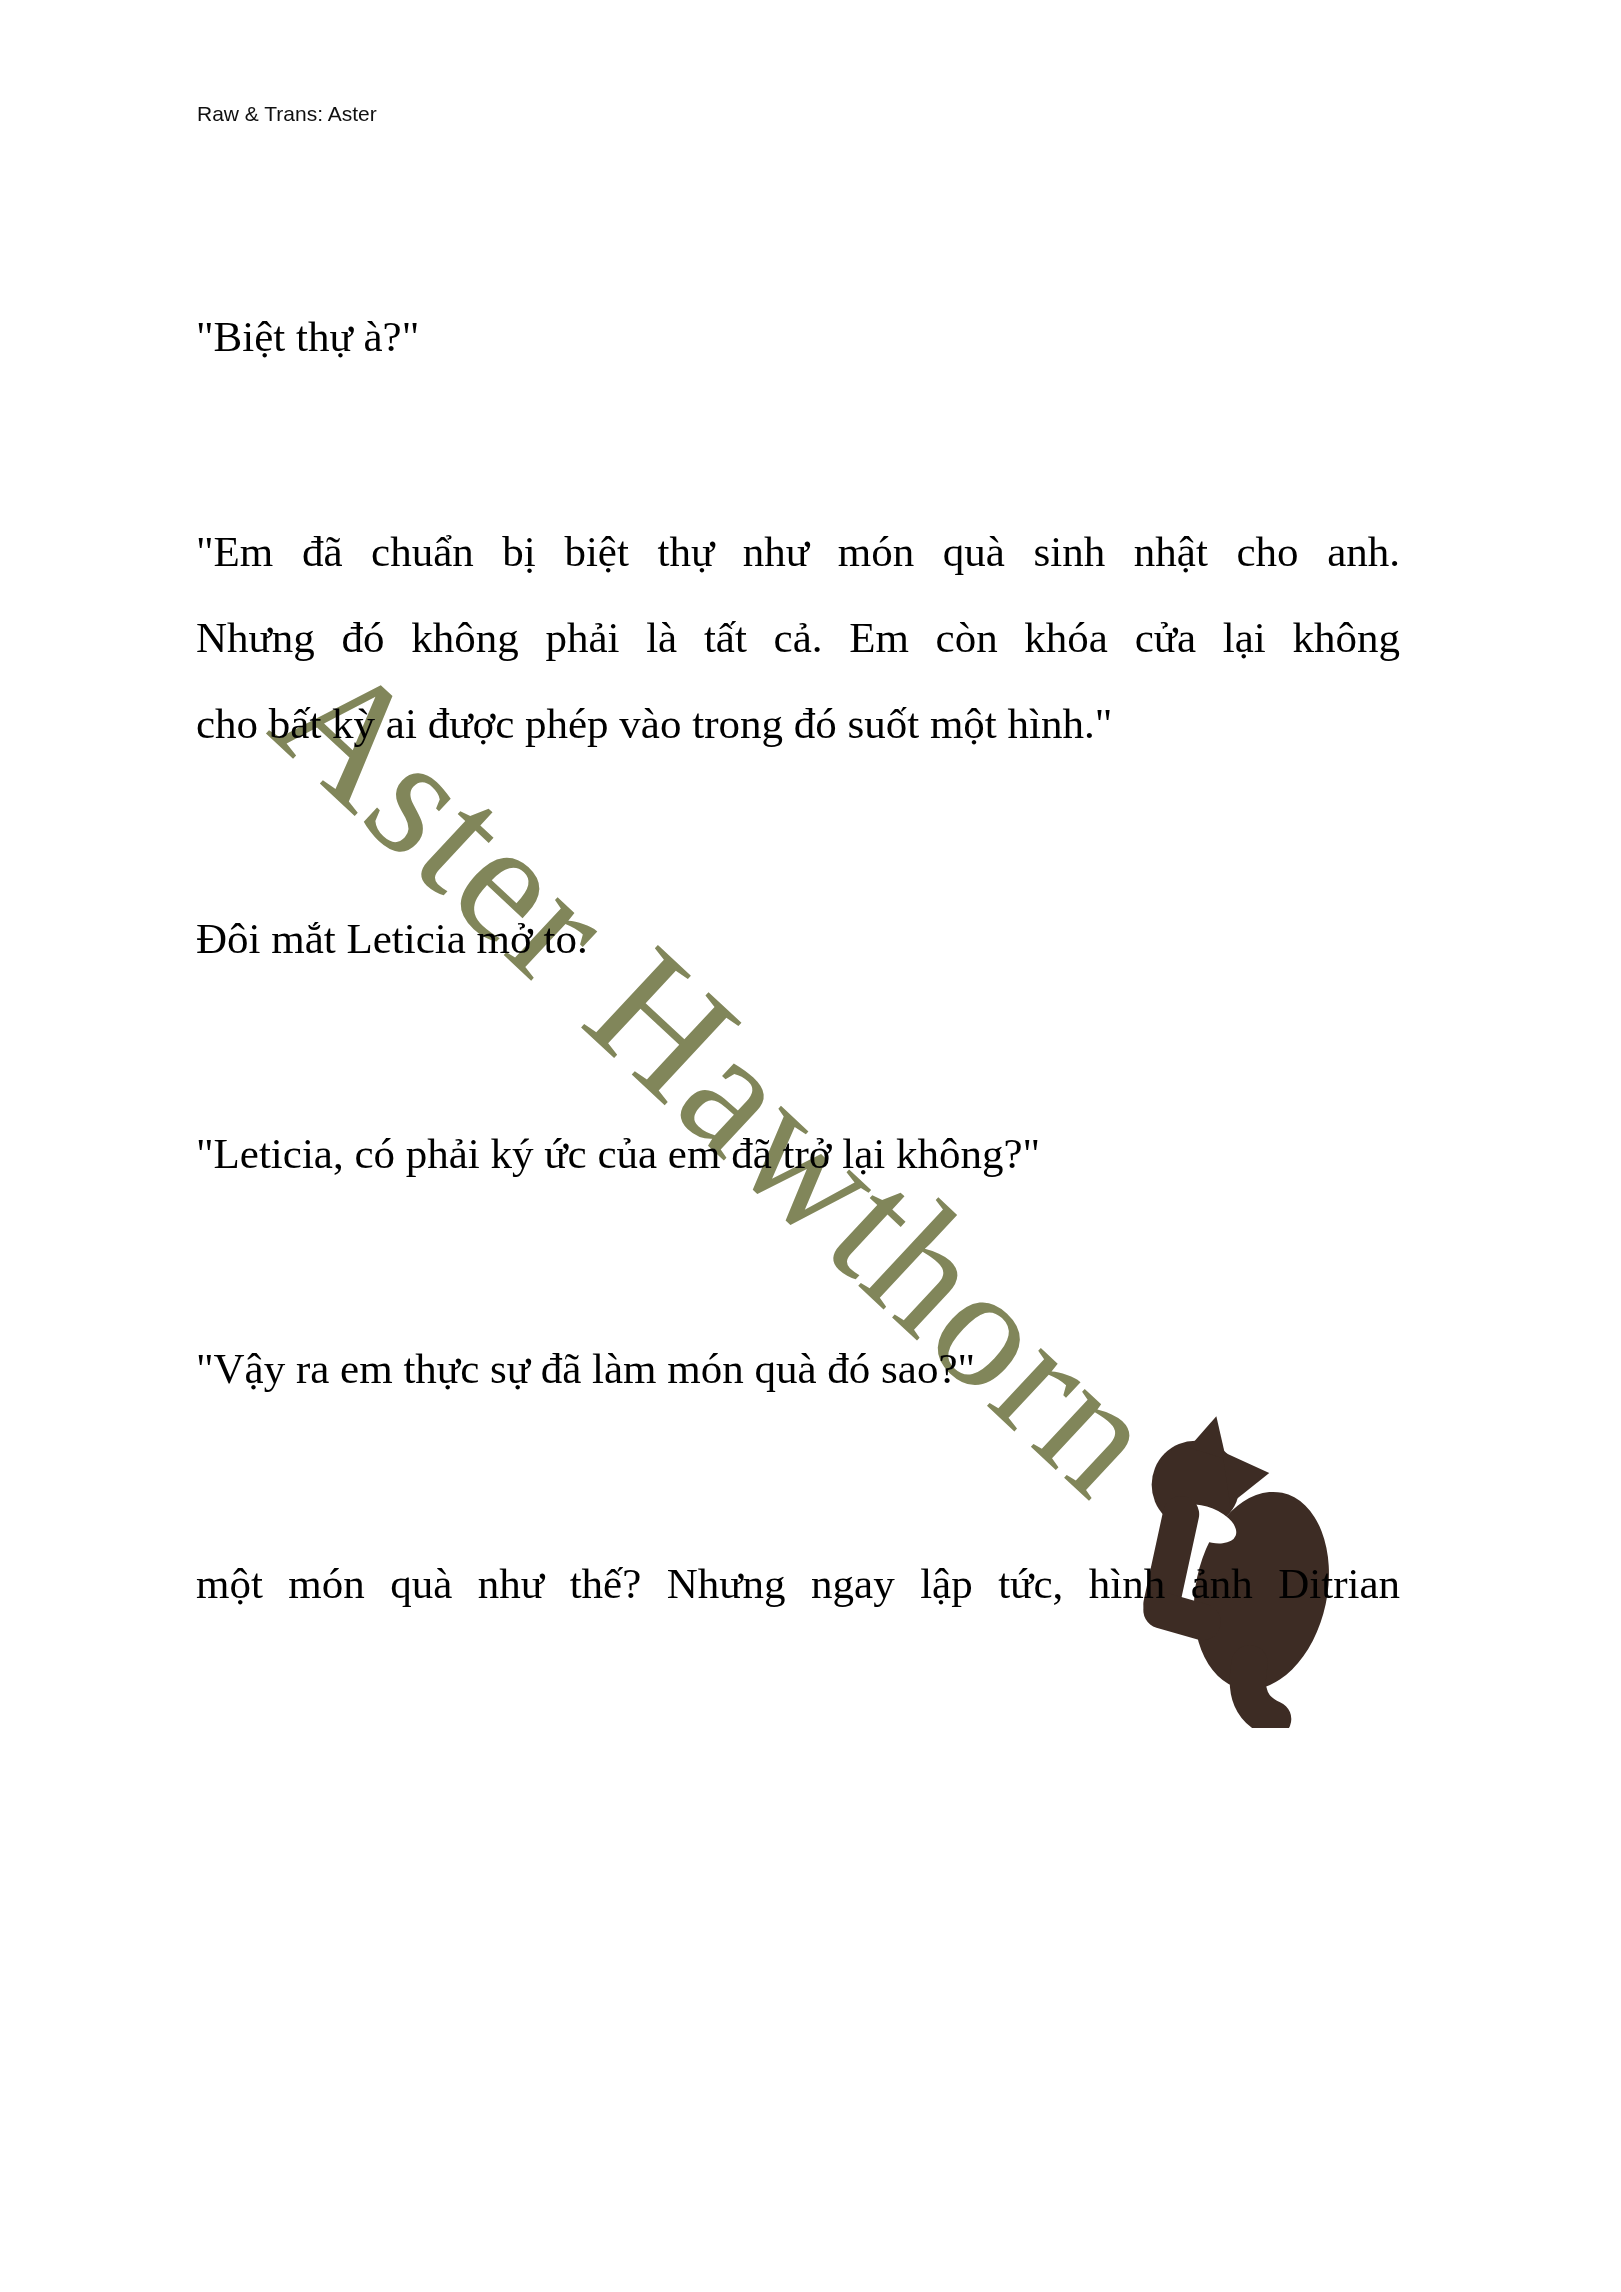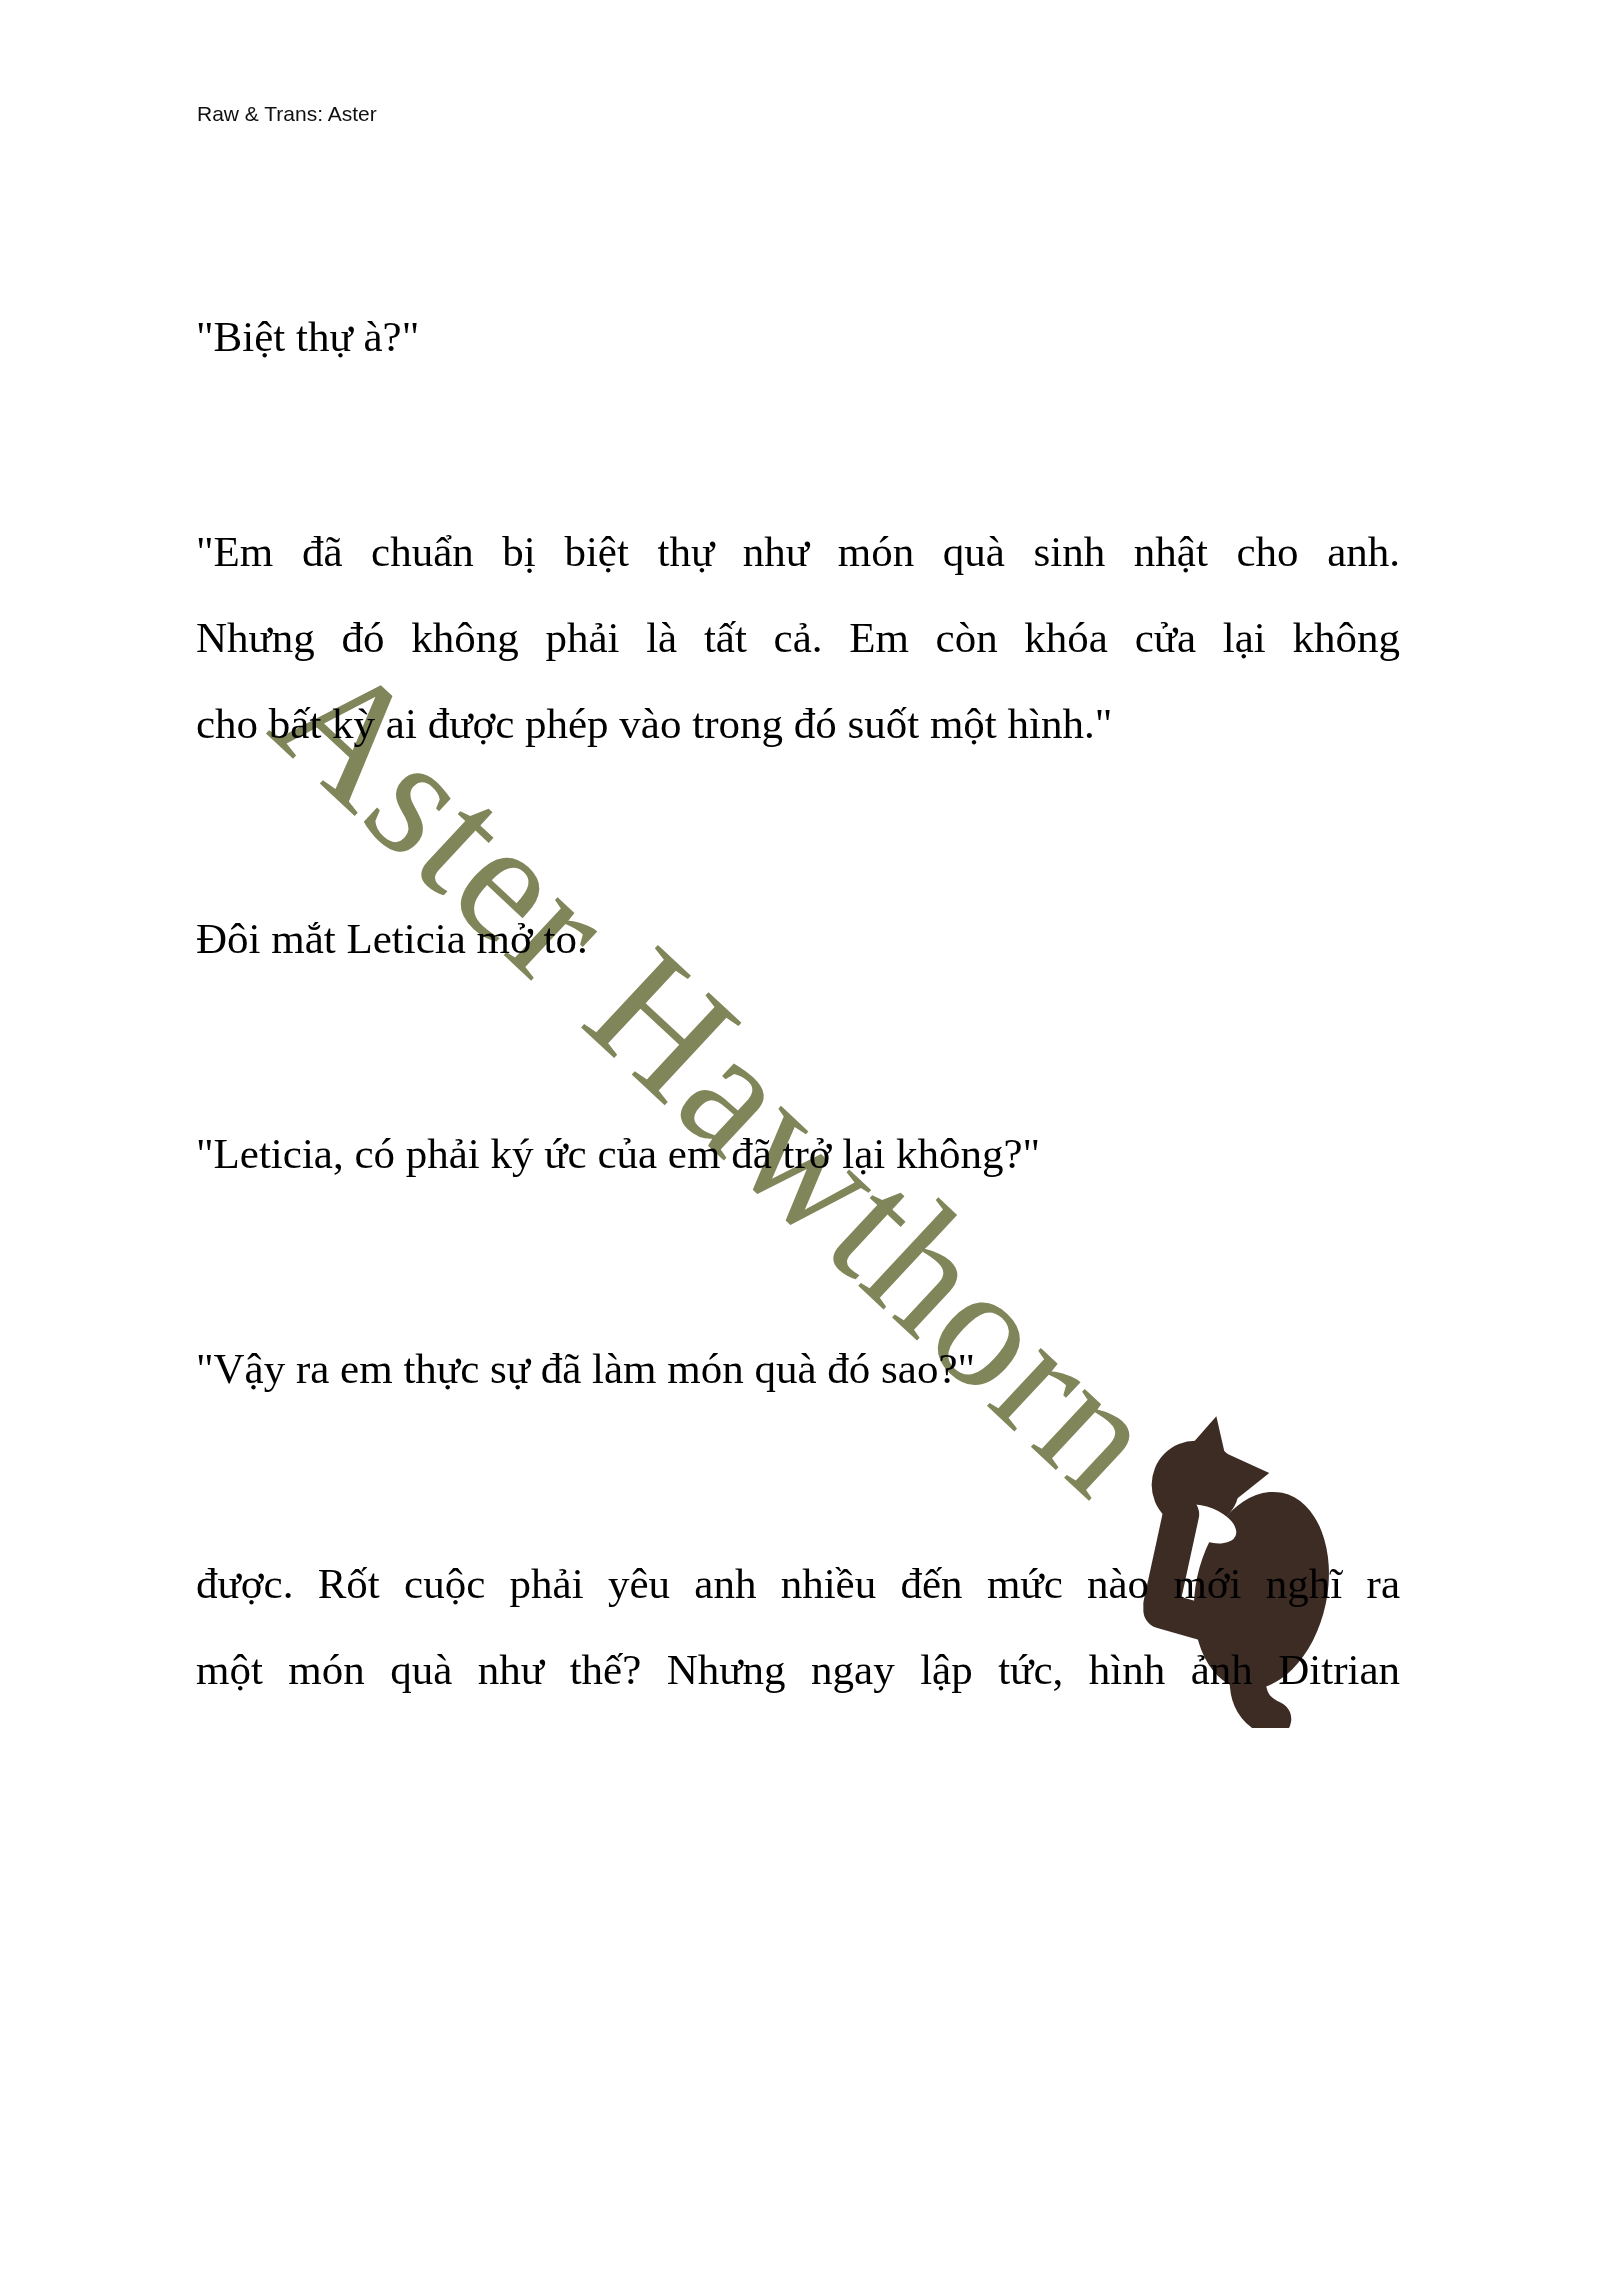--- a/index.html
+++ b/index.html
@@ -100,19 +100,18 @@
       <div class="paragraph">
         <div class="line">Đôi mắt Leticia mở to.</div>
       </div>
       <div class="paragraph">
         <div class="line">"Leticia, có phải ký ức của em đã trở lại không?"</div>
       </div>
       <div class="paragraph">
         <div class="line">"Vậy ra em thực sự đã làm món quà đó sao?"</div>
       </div>
       <div class="paragraph">
-        <div class="line fill">được. Rốt cuộc phải yêu anh nhiều đến mức nào mới nghĩ ra</div>
         <div class="line fill">một món quà như thế? Nhưng ngay lập tức, hình ảnh Ditrian</div>
       </div>
     </div>
 
 </div>
 
 
 </body></html>

